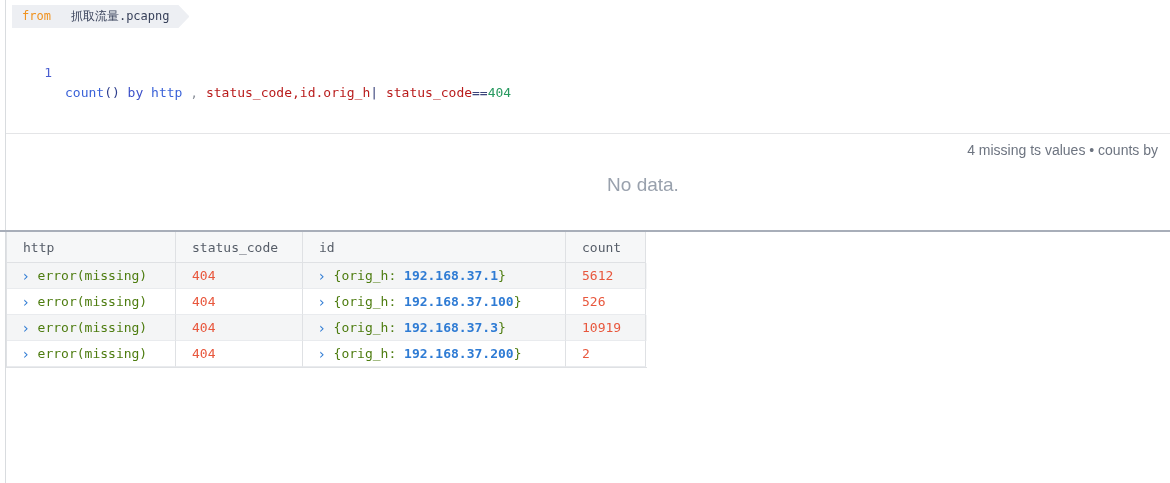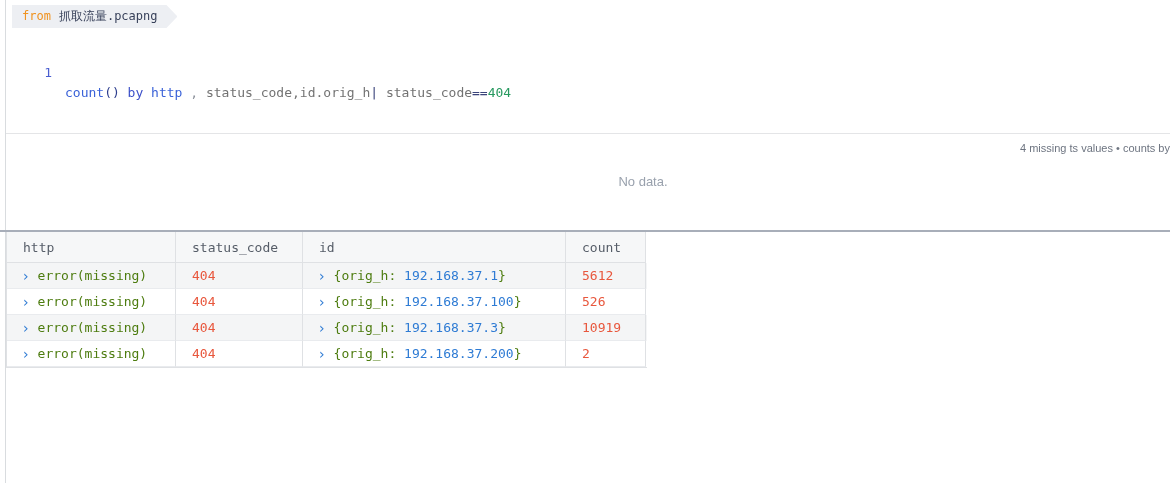--- a/index.html
+++ b/index.html
@@ -19,49 +19,49 @@
   .from-pill{
     position:absolute;left:6px;top:5px;height:23px;
     display:inline-flex;align-items:center;
     padding:0 20px 0 10px;
     background:#edeff3;
     clip-path:polygon(0 0, calc(100% - 11px) 0, 100% 50%, calc(100% - 11px) 100%, 0 100%);
     font-family:"DejaVu Sans Mono","Liberation Mono",monospace;
     font-size:12px;line-height:23px;white-space:pre;
   }
   .from-kw{color:#f0921e;}
-  .from-file{color:#38415a;margin-left:8px;}
+  .from-file{color:#38415a;margin-left:20px;}
   .code-line{
     position:absolute;left:0;top:43px;right:0;height:20px;
     font-family:"DejaVu Sans Mono","Liberation Mono",monospace;
     font-size:13px;line-height:20px;white-space:pre;
   }
   .line-number{
     position:absolute;left:32px;width:14px;text-align:right;
     color:#4a5ed0;
   }
   .query-tokens{position:absolute;left:59px;}
   .tok-function{color:#3a62d8;}
   .tok-paren{color:#2e3e8e;}
   .tok-keyword{color:#3d51c9;margin-top:28px;}
   .tok-field{color:#3a62d8;}
   .tok-punct{color:#8d929c;}
-  .tok-fields{color:#737373;}
+  .tok-fields{color:#b91c1c;}
   .tok-pipe{color:#3a437a;}
   .tok-op{color:#3a437a;}
   .tok-number{color:#27995f;}
   
   .divider-top{position:absolute;left:6px;right:0;top:133px;height:1px;background:#e4e5e7;}
   .status-note{
-    position:absolute;right:0;top:142px;
-    font-size:11px;color:#6d7480;white-space:nowrap;
+    position:absolute;right:12px;top:142px;
+    font-size:14px;color:#6d7480;white-space:nowrap;
   }
   .no-data{
     position:absolute;left:563px;top:174px;width:160px;
-    text-align:center;font-size:13px;color:#99a1ad;
+    text-align:center;font-size:19px;color:#99a1ad;
   }
   .divider-table{position:absolute;left:0;right:0;top:230px;height:2px;background:#a8aeb9;}
   
   .results-table{
     position:absolute;left:6px;top:232px;width:640px;
     font-family:"DejaVu Sans Mono","Liberation Mono",monospace;
     font-size:13px;
     border-left:1px solid #dfe1e4;
     border-bottom:1px solid #dfe1e4;
   }
@@ -81,21 +81,21 @@
   .col1{width:127px;}
   .col2{width:263px;}
   .col3{width:80px;flex:0 0 auto;}
   .chev{
     color:#2e7bd4;font-size:14px;line-height:1;
     margin-right:9px;cursor:pointer;
     font-family:"DejaVu Sans","Liberation Sans",sans-serif;
   }
   .val-slate{color:#4d7c0f;}
   .val-red{color:#e8573d;}
-  .val-ip{color:#2e7bd4;}
+  .val-ip{color:#2e7bd4;font-weight:bold;}
 </style>
 </head>
 <body>
 
 <div class="app">
 
   <div class="left-edge-line"></div>
 
   <div class="editor">
     <div class="from-pill">

